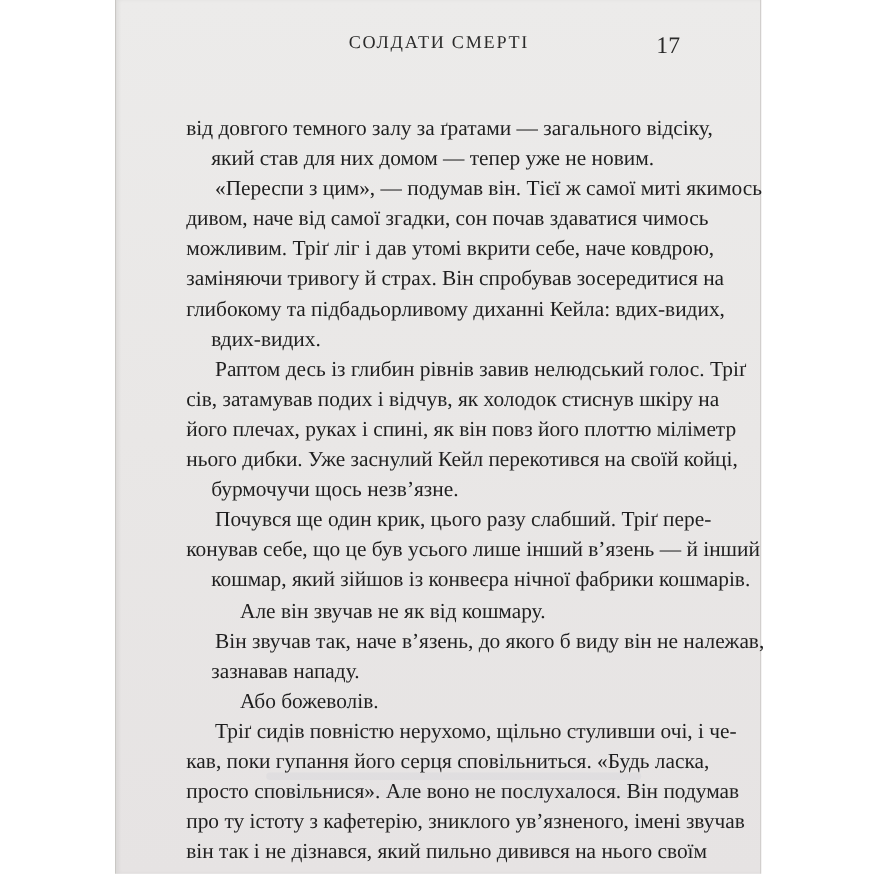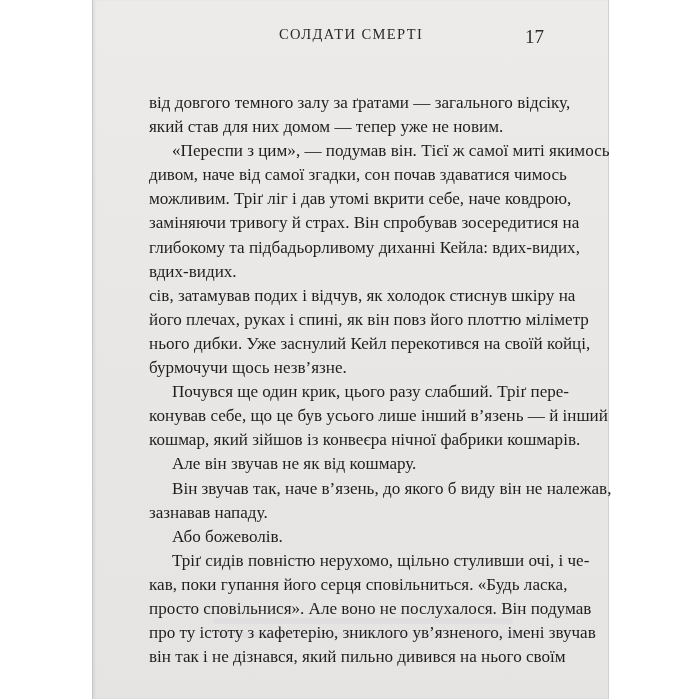--- a/index.html
+++ b/index.html
@@ -20,21 +20,21 @@
   }
   .page-num {
     position:absolute; left:432px; top:0; font-size:19px;
   }
   .body-text {
     position:absolute; left:56px; top:91px; width:395px;
     font-family:"Liberation Serif", serif; font-size:17.1px; line-height:24.1px;
     color:#1e1e1e;
   }
   .line { display:block; white-space:nowrap; text-align:justify; text-align-last:justify; height:24.1px; }
-  .line.last { text-align-last:left; }
+  .line.last { text-align-last:left;margin-left:20px; }
   .line.indent { padding-left:23px; }
   .ghost {
     position:absolute; left:120px; width:300px; height:6px;
     background:rgba(120,130,170,0.06); border-radius:3px;
   }
 </style>
 </head>
 <body>
 
 <div class="page">
@@ -48,20 +48,21 @@
 
   <div class="body-text" id="body-text">
       <span class="line">від довгого темного залу за ґратами — загального відсіку,</span>
       <span class="line last">який став для них домом — тепер уже не новим.</span>
       <span class="line indent">«Переспи з цим», — подумав він. Тієї ж самої миті якимось</span>
       <span class="line">дивом, наче від самої згадки, сон почав здаватися чимось</span>
       <span class="line">можливим. Тріґ ліг і дав утомі вкрити себе, наче ковдрою,</span>
       <span class="line">заміняючи тривогу й страх. Він спробував зосередитися на</span>
       <span class="line">глибокому та підбадьорливому диханні Кейла: вдих-видих,</span>
       <span class="line last">вдих-видих.</span>
+      <span class="line indent">Раптом десь із глибин рівнів завив нелюдський голос. Тріґ</span>
       <span class="line">сів, затамував подих і відчув, як холодок стиснув шкіру на</span>
       <span class="line">його плечах, руках і спині, як він повз його плоттю міліметр</span>
       <span class="line">нього дибки. Уже заснулий Кейл перекотився на своїй койці,</span>
       <span class="line last">бурмочучи щось незв’язне.</span>
       <span class="line indent">Почувся ще один крик, цього разу слабший. Тріґ пере-</span>
       <span class="line">конував себе, що це був усього лише інший в’язень — й інший</span>
       <span class="line last">кошмар, який зійшов із конвеєра нічної фабрики кошмарів.</span>
       <span class="line indent last">Але він звучав не як від кошмару.</span>
       <span class="line indent">Він звучав так, наче в’язень, до якого б виду він не належав,</span>
       <span class="line last">зазнавав нападу.</span>

